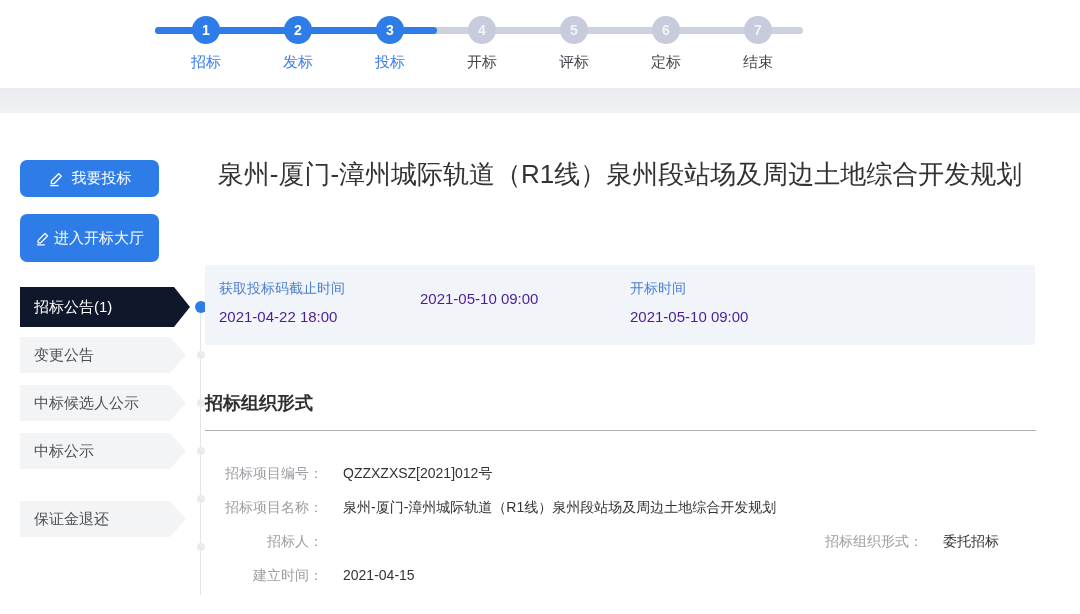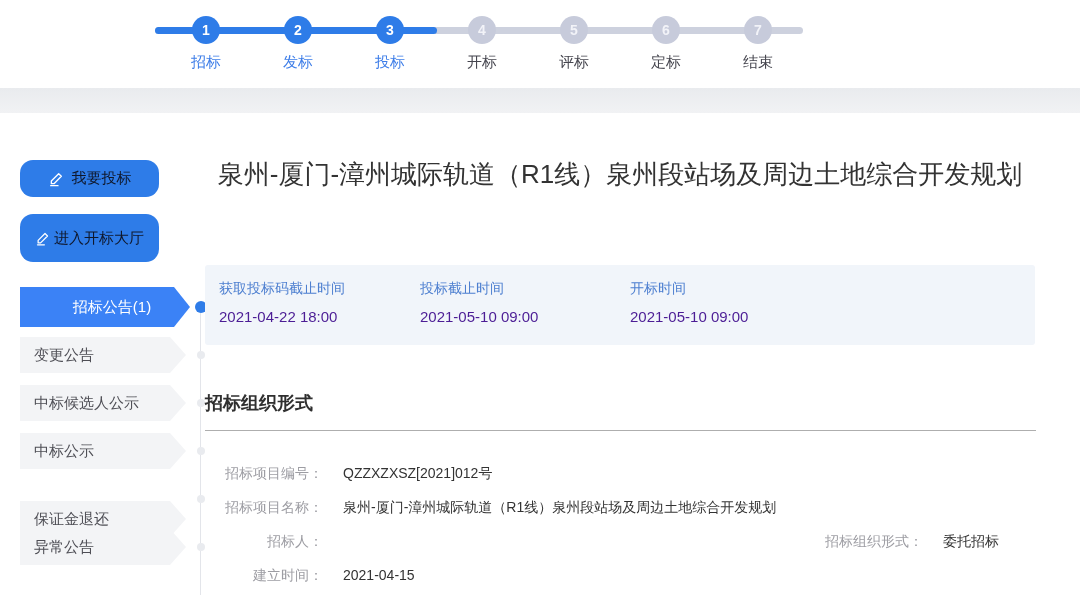--- a/index.html
+++ b/index.html
@@ -22,33 +22,33 @@
   .step.active .lbl { color:#3d7de8; }
 
   .gray-band { position:absolute; top:88px; left:0; width:1080px; height:25px;
                background:linear-gradient(#e9ebee,#f1f2f4); }
 
   
   .content { position:absolute; top:113px; left:0; width:1080px; height:501px; background:#fff; }
 
   
   .side-btn { position:absolute; left:20px; width:139px; height:37px; border:none;
-              border-radius:13px; background:#2e7ce8; color:#0f172a; font-size:15px;
+              border-radius:7px; background:#2e7ce8; color:#ffffff; font-size:15px;
               font-family:inherit; display:flex; align-items:center; justify-content:center;
               gap:8px; cursor:pointer; }
   .side-btn.b1 { top:47px; }
   .side-btn.b2 { top:101px; height:48px; gap:4px; }
   .side-btn svg { flex:0 0 auto; }
 
   .menu-item { position:absolute; left:20px; width:166px; height:36px; line-height:36px;
                padding-left:14px; font-size:15px; color:#4e4e55; background:#f3f4f6;
                clip-path:polygon(0 0, calc(100% - 16px) 0, 100% 50%, calc(100% - 16px) 100%, 0 100%);
                cursor:pointer; }
-  .menu-item.active { height:40px; line-height:40px; width:170px; background:#3b82f6;
-                      color:#fff;text-align:center; }
+  .menu-item.active { height:40px; line-height:40px; width:170px; background:#0f172a;
+                      color:#fff; }
   .m0 { top:174px; } .m1 { top:224px; } .m2 { top:272px; } .m3 { top:320px; }
   .m4 { top:388px; } .m5 { top:416px; }
 
   .timeline { position:absolute; left:200px; top:194px; width:1px; height:288px; background:#e3e5ea; }
   .tdot { position:absolute; border-radius:50%; }
   .tdot.blue { left:195px; top:188px; width:12px; height:12px; background:#2e7ce8; }
   .tdot.gray { left:197px; width:8px; height:8px; background:#e9ebef; }
   .d1 { top:238px; } .d2 { top:286px; } .d3 { top:334px; } .d4 { top:382px; } .d5 { top:430px; }
 
   
@@ -142,39 +142,37 @@
           <path d="M4 22h11"></path>
         </svg>
       <span>进入开标大厅</span>
     </button>
 
     <div class="menu-item active m0">招标公告(1)</div>
     <div class="menu-item m2">中标候选人公示</div>
     <div class="menu-item m1">变更公告</div>
     <div class="menu-item m3">中标公示</div>
     <div class="menu-item m4">保证金退还</div>
-    <div class="menu-item m5">异常公告</div>
 
     <div class="timeline"></div>
     <div class="tdot blue"></div>
     <div class="tdot gray d1"></div>
     <div class="tdot gray d2"></div>
     <div class="tdot gray d3"></div>
     <div class="tdot gray d4"></div>
     <div class="tdot gray d5"></div>
 
     <h1 class="proj-title">泉州-厦门-漳州城际轨道（R1线）泉州段站场及周边土地综合开发规划</h1>
 
     <div class="info-box">
       <div class="info-col c0">
         <div class="ilbl">获取投标码截止时间</div>
         <div class="ival">2021-04-22 18:00</div>
       </div>
       <div class="info-col c1">
-        <div class="ilbl">投标截止时间</div>
         <div class="ival">2021-05-10 09:00</div>
       </div>
       <div class="info-col c2">
         <div class="ilbl">开标时间</div>
         <div class="ival">2021-05-10 09:00</div>
       </div>
     </div>
 
     <h2 class="section-title">招标组织形式</h2>
     <div class="divider"></div>

